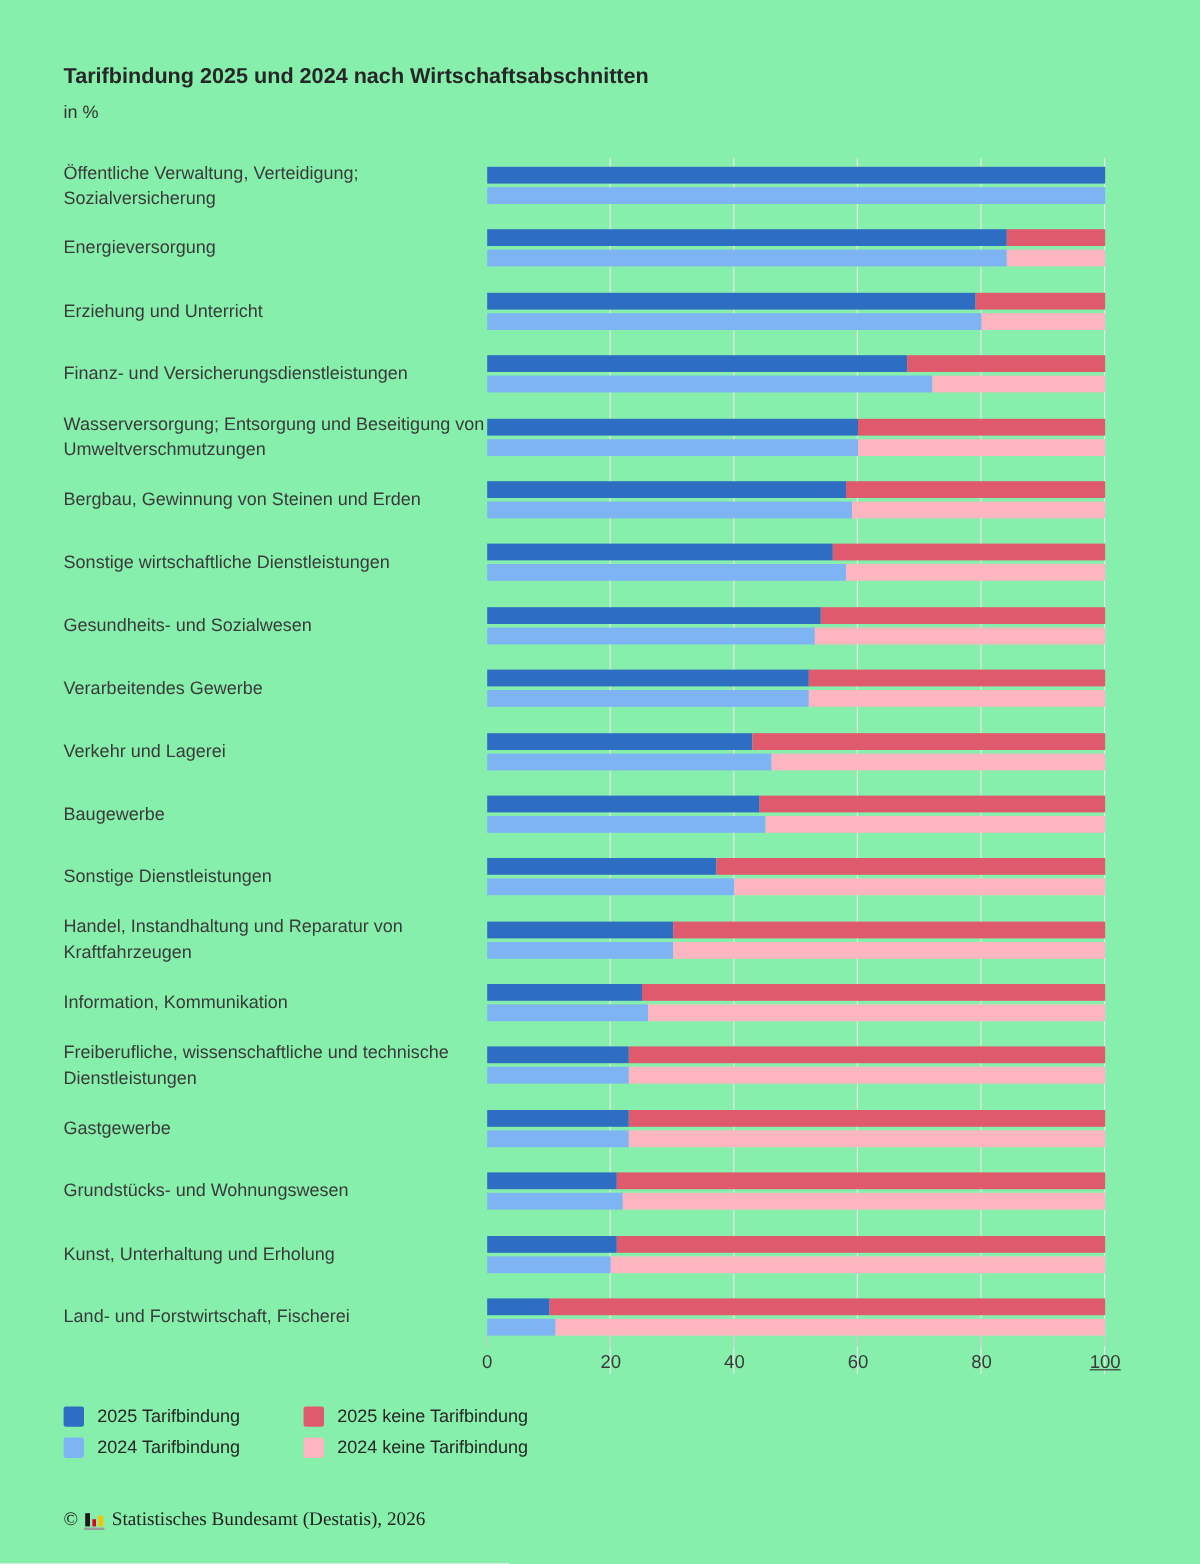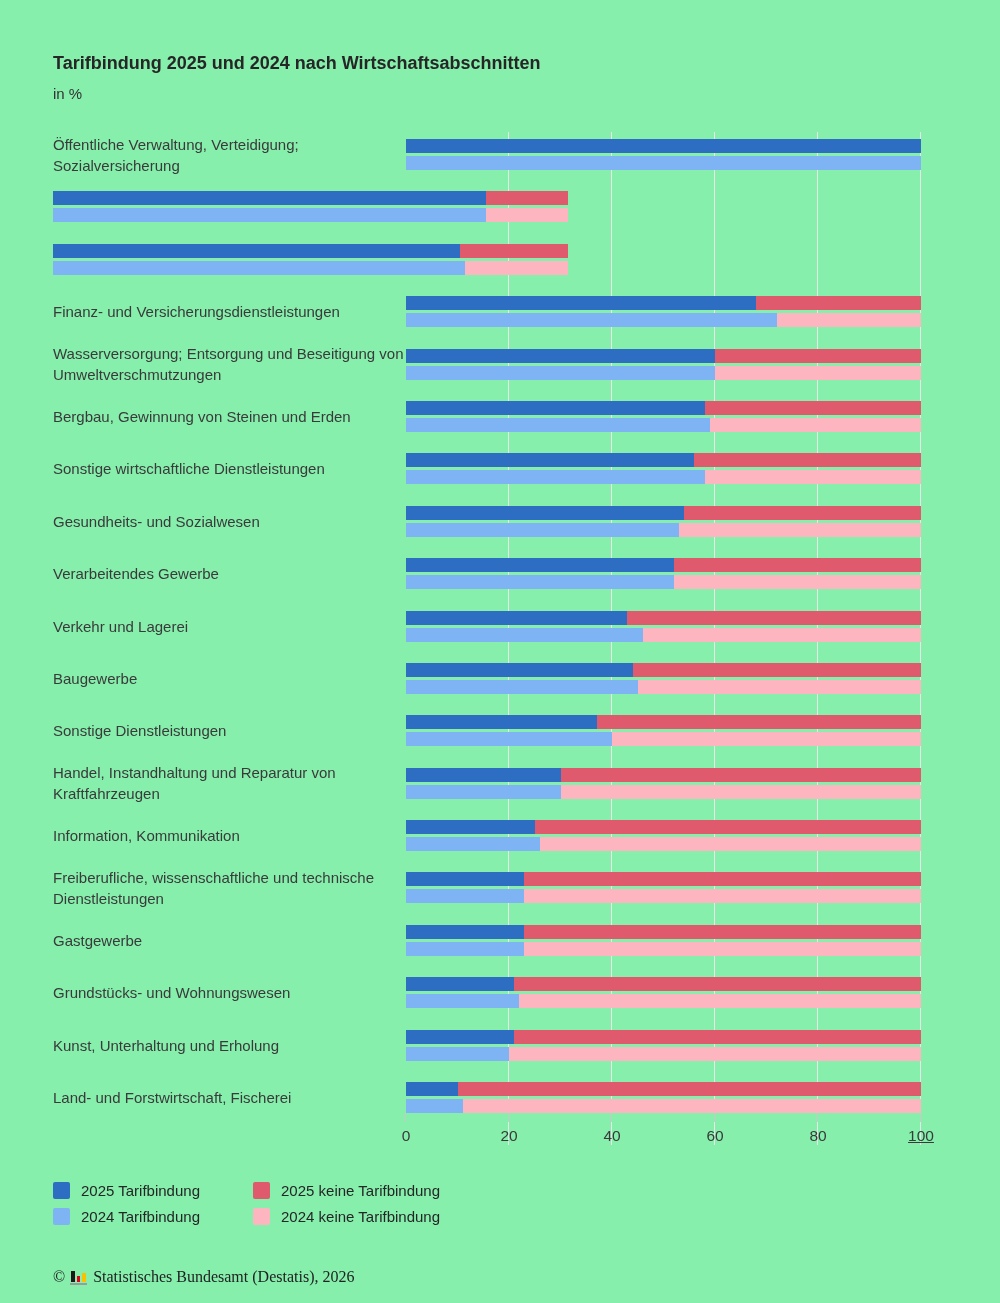--- a/index.html
+++ b/index.html
@@ -34,21 +34,21 @@
   .seg.bottom{top:17px;}
   .axis{position:relative;margin-left:353px;width:515px;height:9px;}
   .tick{position:absolute;top:0;width:1px;height:9px;background:#c9c9c9;}
   .axis-labels{position:relative;margin-left:353px;width:515px;height:19px;margin-top:4px;}
   .tick-label{
     position:absolute;top:0;transform:translateX(-50%);
     font-size:15.5px;line-height:19px;color:#3a3a3a;white-space:nowrap;
   }
   .legend{
     display:grid;grid-template-columns:200px auto;grid-auto-flow:row;
-    row-gap:9px;margin-top:37px;width:560px;
+    row-gap:9px;margin-top:27px;width:560px;
   }
   .legend-item{display:flex;align-items:center;}
   .swatch{width:17px;height:17px;border-radius:2px;margin-right:11px;flex:none;}
   .legend-label{font-size:15px;color:#262626;line-height:17px;}
   .footer{
     margin-top:43px;
     font-family:"Liberation Serif", serif;
     font-size:16px;color:#222222;
     display:flex;align-items:center;
   }
@@ -76,28 +76,30 @@
       </div>
     <div class="rows" id="rows">
         <div class="group">
           <div class="rowlabel">Öffentliche Verwaltung, Verteidigung; Sozialversicherung</div>
           <div class="bars">
             <div class="seg top" style="left: 0%; width: 100%; background: rgb(45, 110, 195);"></div>
             <div class="seg bottom" style="left: 0%; width: 100%; background: rgb(127, 180, 244);"></div>
           </div>
         </div>
         <div class="group">
+          <div class="rowlabel">Energieversorgung</div>
           <div class="bars">
             <div class="seg top" style="left: 0%; width: 84%; background: rgb(45, 110, 195);"></div>
             <div class="seg top" style="left: 84%; width: 16%; background: rgb(224, 90, 110);"></div>
             <div class="seg bottom" style="left: 0%; width: 84%; background: rgb(127, 180, 244);"></div>
             <div class="seg bottom" style="left: 84%; width: 16%; background: rgb(253, 182, 192);"></div>
           </div>
         </div>
         <div class="group">
+          <div class="rowlabel">Erziehung und Unterricht</div>
           <div class="bars">
             <div class="seg top" style="left: 0%; width: 79%; background: rgb(45, 110, 195);"></div>
             <div class="seg top" style="left: 79%; width: 21%; background: rgb(224, 90, 110);"></div>
             <div class="seg bottom" style="left: 0%; width: 80%; background: rgb(127, 180, 244);"></div>
             <div class="seg bottom" style="left: 80%; width: 20%; background: rgb(253, 182, 192);"></div>
           </div>
         </div>
         <div class="group">
           <div class="rowlabel">Finanz- und Versicherungsdienstleistungen</div>
           <div class="bars">

